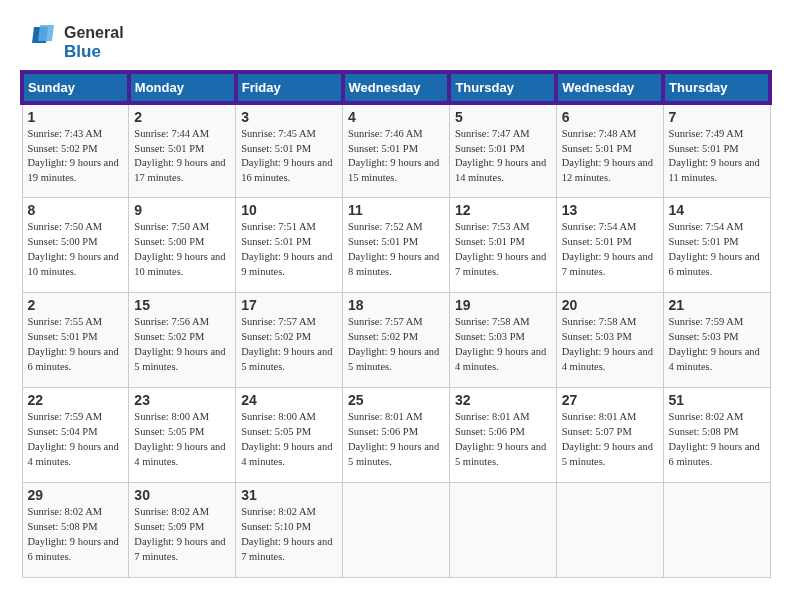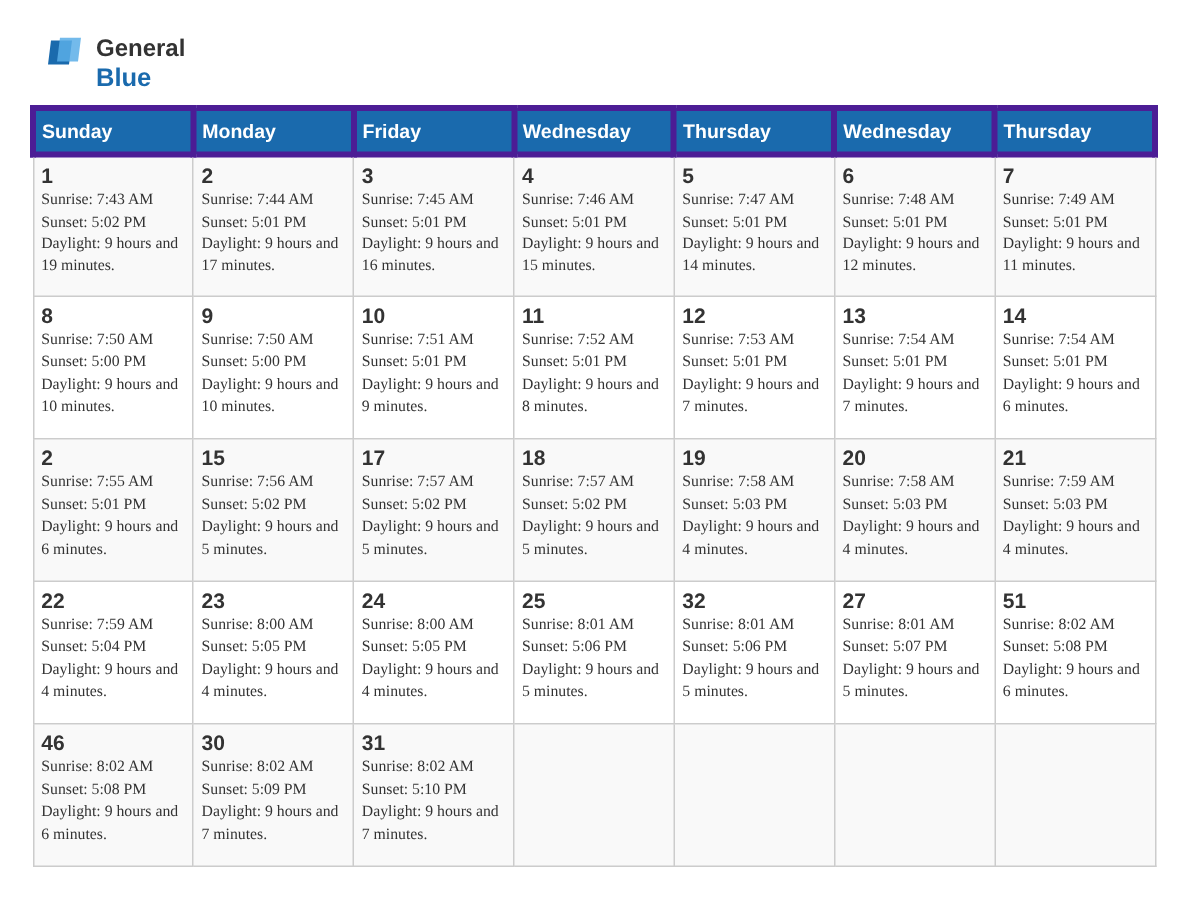--- a/index.html
+++ b/index.html
@@ -341,21 +341,21 @@
           <div class="day-num">51</div>
         <div class="day-info">
           Sunrise: 8:02 AM<br>
           Sunset: 5:08 PM<br>
           Daylight: 9 hours and 6 minutes.
         </div>
         </td>
       </tr>
       <tr>
         <td>
-          <div class="day-num">46</div>
+          <div class="day-num">29</div>
         <div class="day-info">
           Sunrise: 8:02 AM<br>
           Sunset: 5:08 PM<br>
           Daylight: 9 hours and 6 minutes.
         </div>
         </td>
         <td>
           <div class="day-num">30</div>
         <div class="day-info">
           Sunrise: 8:02 AM<br>

